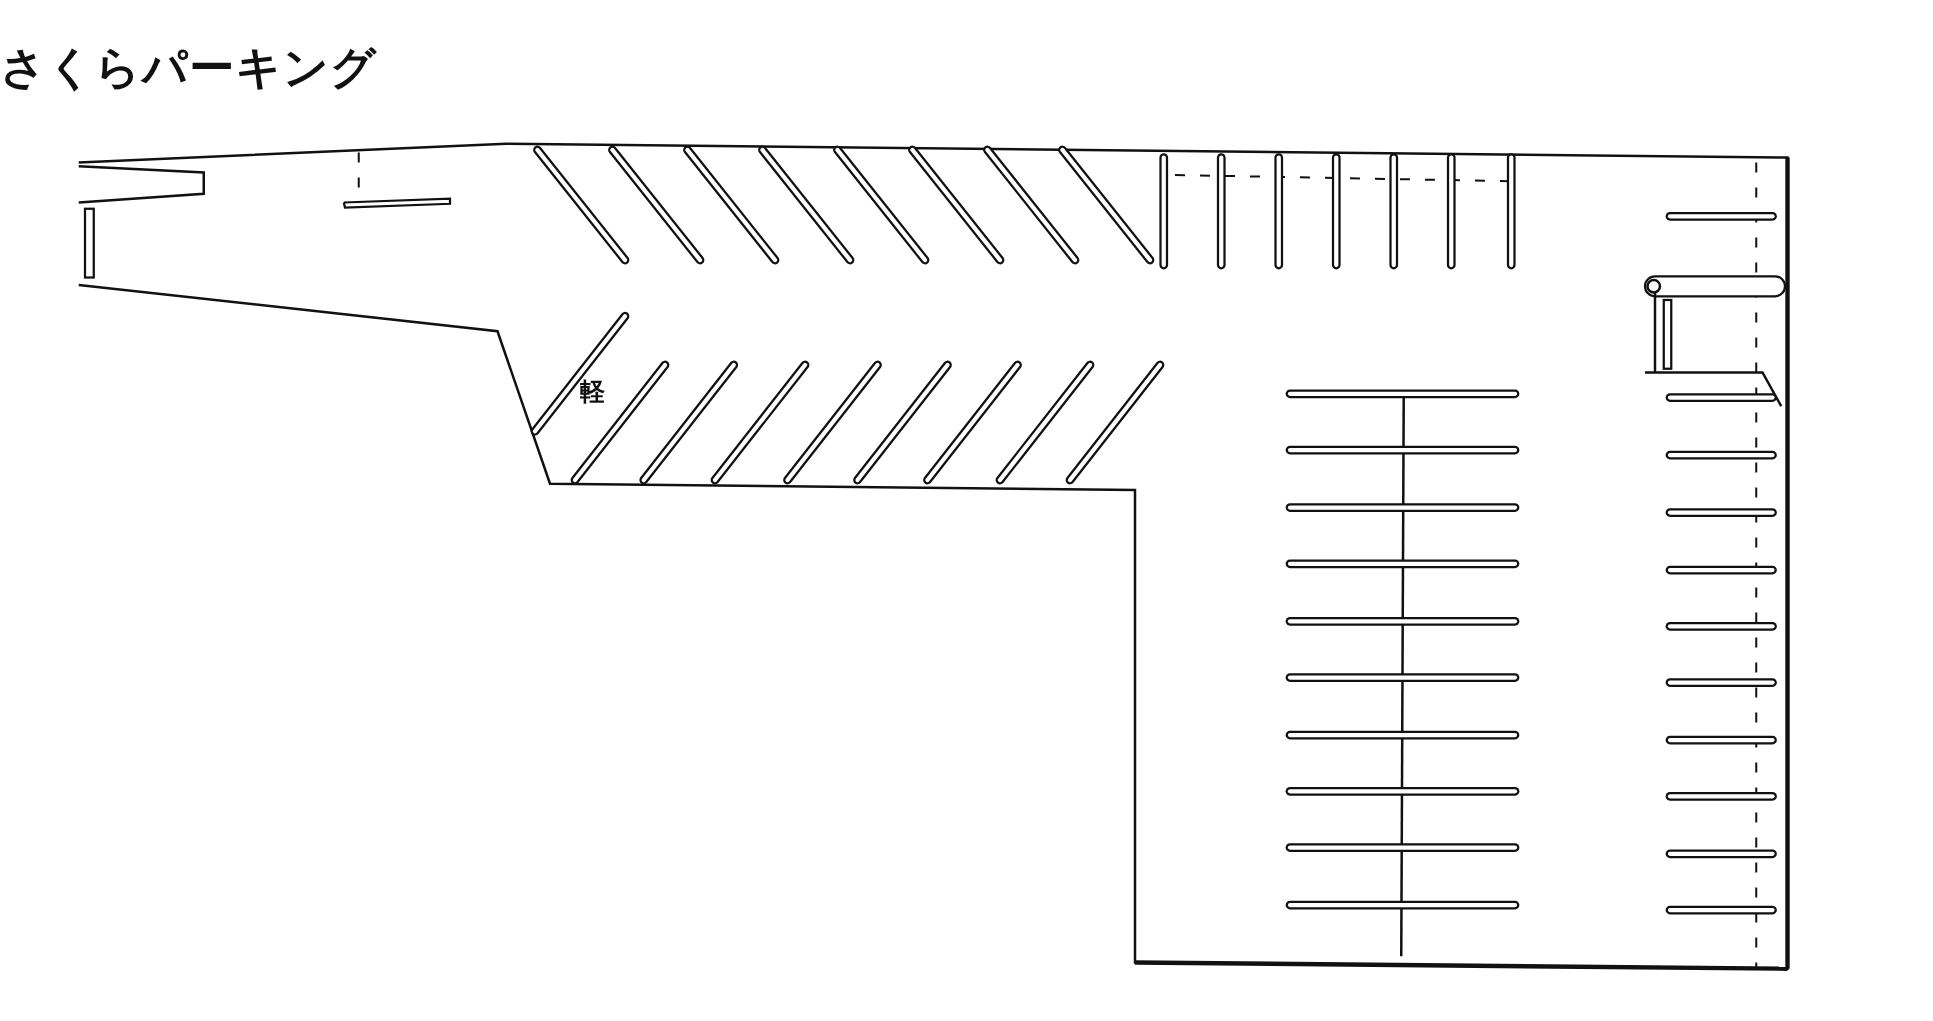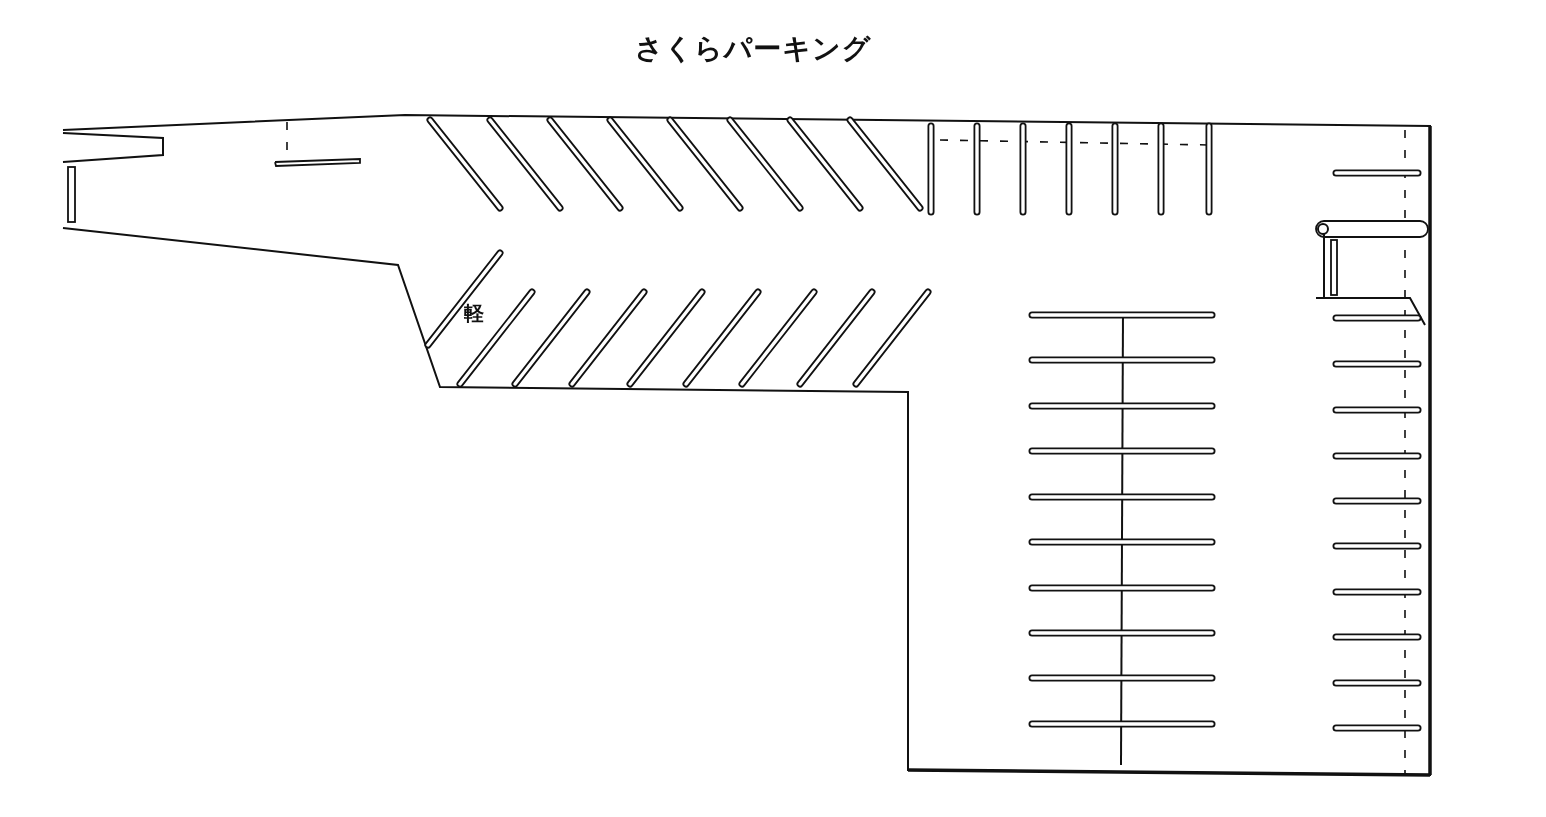--- a/index.html
+++ b/index.html
@@ -1,17 +1,17 @@
 <!DOCTYPE html>
 <html><head>
 <meta charset="utf-8">
 <style>
   html, body { margin: 0; padding: 0; background: #ffffff; }
   body { width: 1546px; height: 817px; position: relative; overflow: hidden; font-family: "DejaVu Sans", sans-serif; }
-  .title { position: absolute; left: 0; top: 30px; width: 1450px; text-align: center; font-size: 28px; font-weight: bold; color: #111; letter-spacing: 1px; margin-left: 28px; }
+  .title { position: absolute; left: 0; top: 30px; width: 1450px; font-size: 36px; font-weight: bold; color: #111; letter-spacing: 1px; }
   .kei { position: absolute; left: 464px; top: 300px; font-size: 20px; font-weight: bold; color: #111; }
   svg { position: absolute; left: 0; top: 0; }
   .ln { stroke: #111; stroke-width: 2; fill: none; }
   .thick { stroke: #111; stroke-width: 3.5; fill: none; }
   .stall { stroke: #111; stroke-width: 1.8; fill: #fff; }
   .dash { stroke: #111; stroke-width: 1.6; stroke-dasharray: 8 12; fill: none; }
 </style>
 </head>
 <body>
 

